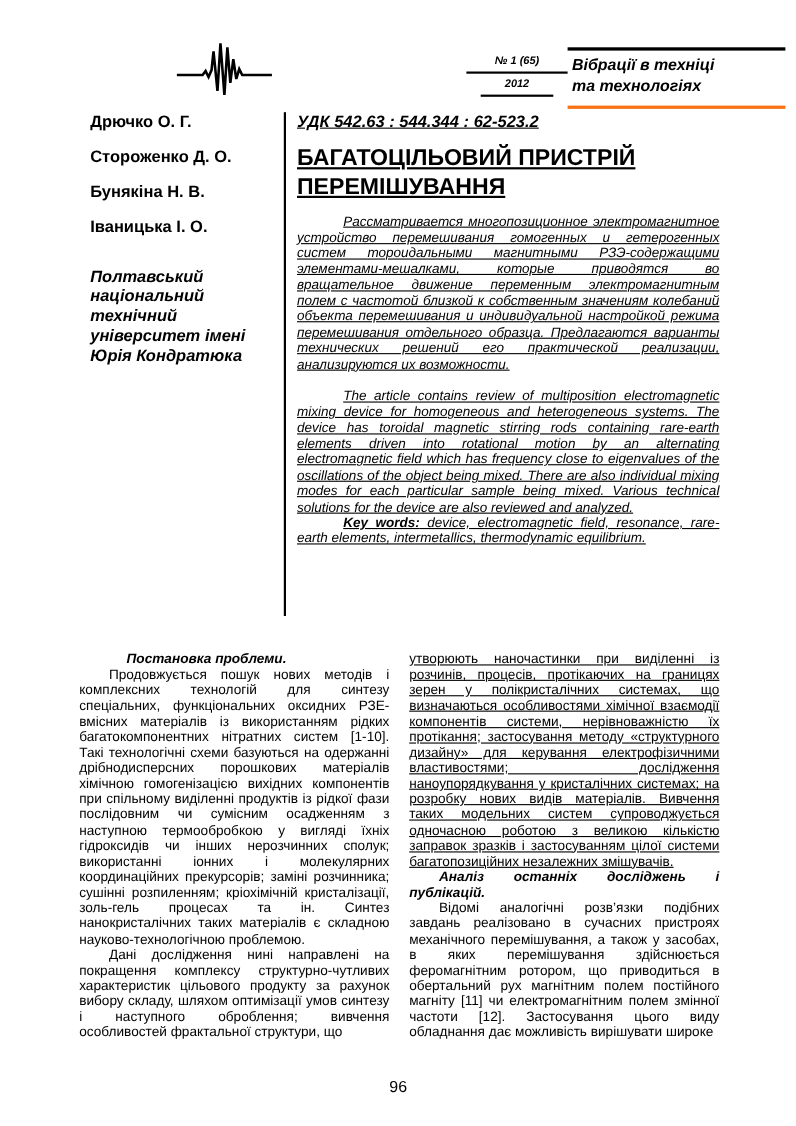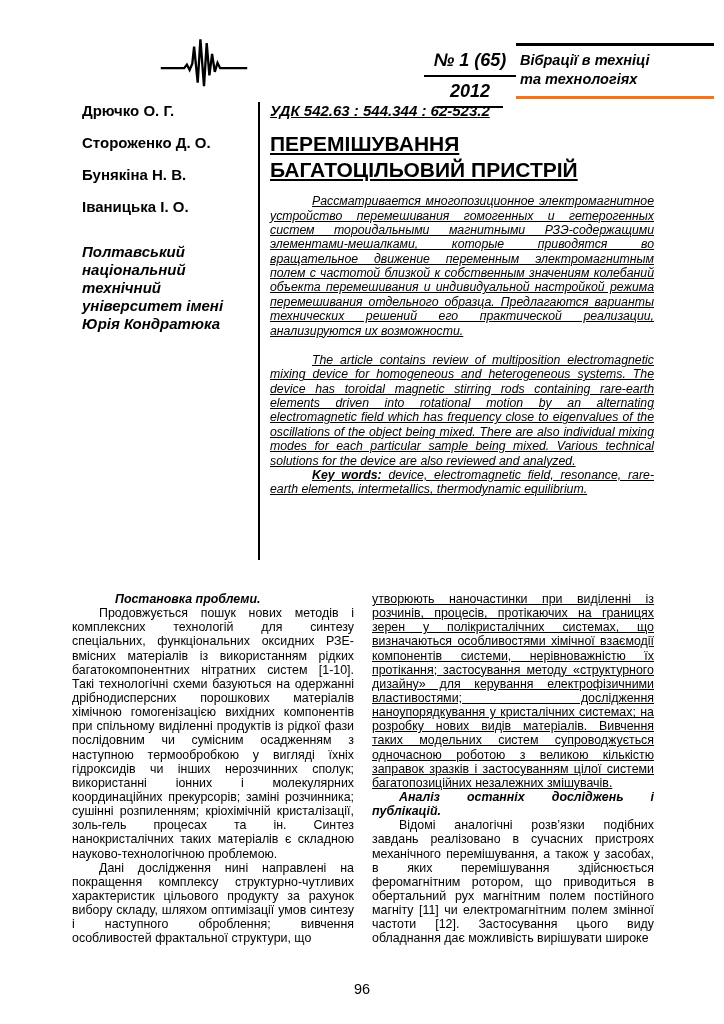--- a/index.html
+++ b/index.html
@@ -8,21 +8,21 @@
     position:relative; width:724px; height:1024px; margin:0 auto;
     background:#ffffff; color:#000;
     font-family:"Liberation Sans", sans-serif; overflow:hidden;
   }
 
   
   .wave { position:absolute; left:156px; top:34px; width:96px; height:54px; }
 
   .issue-block{
     position:absolute; left:424px; top:50px; width:92px; text-align:center;
-    font-weight:bold; font-style:italic; font-size:18px;
+    font-weight:bold; font-style:italic; font-size:10px;
   }
   .issue-number{ padding-bottom:4px; border-bottom:2px solid #000; }
   .year{ width:66px; margin:4px auto 0; padding-bottom:4px; border-bottom:2px solid #000; }
 
   .journal-block{
     position:absolute; left:516px; top:43px; width:198px;
     border-top:3px solid #000; border-bottom:3px solid #f97316;
     padding:5px 2px 7px 4px;
     font-weight:bold; font-style:italic; font-size:14.5px; line-height:1.3;
   }
@@ -90,22 +90,22 @@
     <div class="author">Дрючко О. Г.</div>
     <div class="author">Стороженко Д. О.</div>
     <div class="author">Бунякіна Н. В.</div>
     <div class="author">Іваницька І. О.</div>
     <div class="affiliation">Полтавський національний технічний університет імені Юрія Кондратюка</div>
   </div>
 
   <div class="article-col">
     <div class="udc">УДК 542.63 : 544.344 : 62-523.2</div>
     <div class="article-title">
+      <div>БАГАТОЦІЛЬОВИЙ ПРИСТРІЙ</div>
       <div>ПЕРЕМІШУВАННЯ</div>
-      <div>БАГАТОЦІЛЬОВИЙ ПРИСТРІЙ</div>
     </div>
 
     <p class="abstract mt12">Рассматривается многопозиционное электромагнитное устройство перемешивания гомогенных и гетерогенных систем тороидальными магнитными РЗЭ-содержащими элементами-мешалками, которые приводятся во вращательное движение переменным электромагнитным полем с частотой близкой к собственным значениям колебаний объекта перемешивания и индивидуальной настройкой режима перемешивания отдельного образца. Предлагаются варианты технических решений его практической реализации, анализируются их возможности.</p>
 
     <p class="abstract mt15">The article contains review of multiposition electromagnetic mixing device for homogeneous and heterogeneous systems. The device has toroidal magnetic stirring rods containing rare-earth elements driven into rotational motion by an alternating electromagnetic field which has frequency close to eigenvalues of the oscillations of the object being mixed. There are also individual mixing modes for each particular sample being mixed. Various technical solutions for the device are also reviewed and analyzed.</p>
     <p class="abstract"><b>Key words:</b><span> device, electromagnetic field, resonance, rare-earth elements, intermetallics, thermodynamic equilibrium.</span></p>
   </div>
 
   <div class="body-cols">
     <div class="col">

